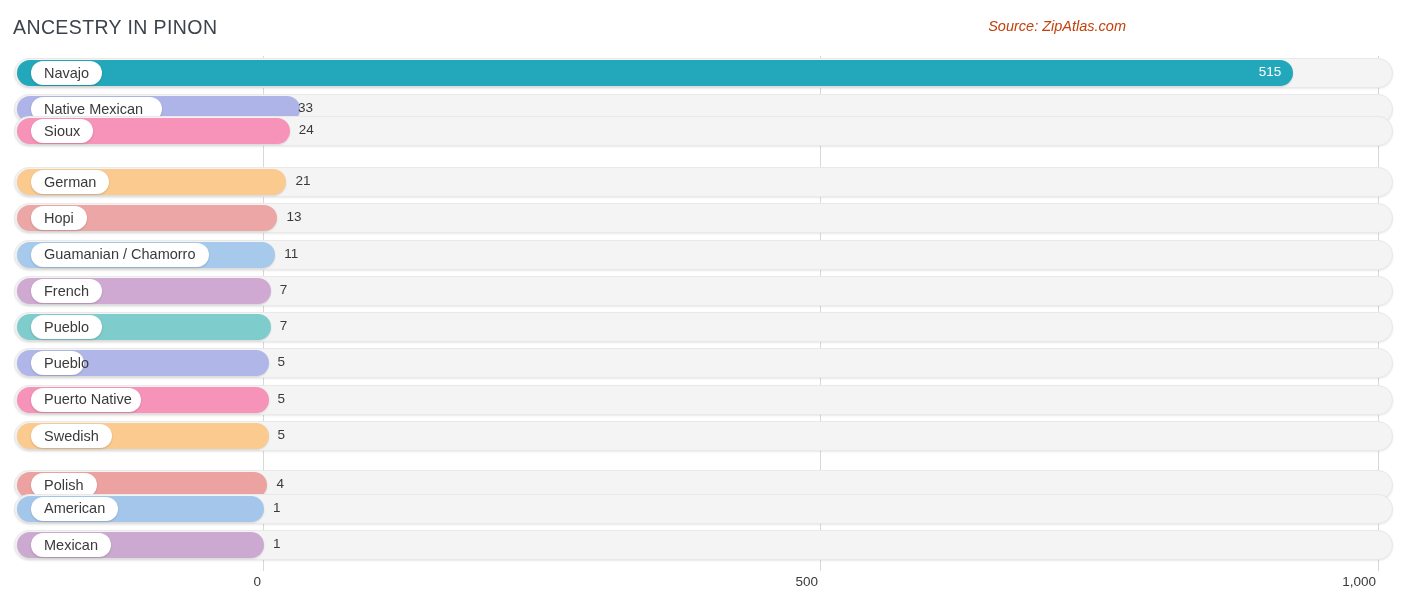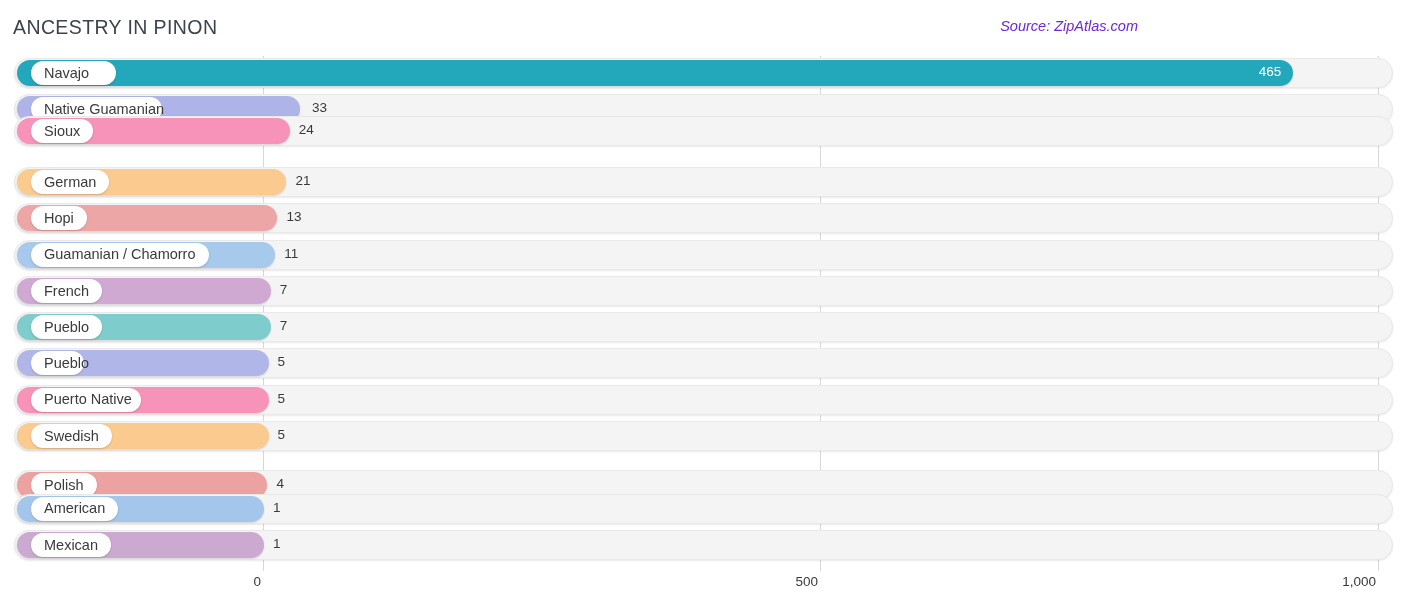--- a/index.html
+++ b/index.html
@@ -33,25 +33,25 @@
     left: 13px;
     top: 16px;
     font-size: 19.5px;
     letter-spacing: 0.4px;
     color: #3d434c;
     font-weight: 400;
     white-space: nowrap;
   }
   .chart-source {
     position: absolute;
-    right: 0;
+    right: 12px;
     top: 18px;
     font-size: 14.5px;
     font-style: italic;
-    color: #6d28d9;
+    color: #c2410c;
     white-space: nowrap;
   }
 
   
   .plot {
     position: absolute;
     left: 0;
     top: 56px;
     width: 1406px;
     height: 515px;
@@ -178,32 +178,32 @@
   <div class="plot">
     <div class="grid-layer" id="grid-layer">
         <div class="gridline" style="left: 263px;"></div>
         <div class="gridline" style="left: 820px;"></div>
         <div class="gridline" style="left: 1378px;"></div>
       </div>
     <div class="rows" id="rows">
         <div class="row" style="top: 0px;">
           <div class="track"></div>
           <div class="bar" style="width: 1276.26px; background: rgb(35, 167, 187);"></div>
-          <div class="bar-label-pill" style="width: 85px;">
+          <div class="bar-label-pill" style="width: 71px;">
             <span>Navajo</span>
           </div>
-          <div class="value-in" style="left: 1245.26px; width: 36px;">465</div>
+          <div class="value-in" style="left: 1245.26px; width: 36px;">515</div>
         </div>
         <div class="row" style="top: 36.3px;">
           <div class="track"></div>
           <div class="bar" style="width: 282.795px; background: rgb(174, 180, 232);"></div>
           <div class="bar-label-pill" style="width: 131px;">
-            <span>Native Guamanian</span>
-          </div>
-          <div class="value-out" style="left: 312px;">33</div>
+            <span>Native Mexican</span>
+          </div>
+          <div class="value-out" style="left: 298px;">33</div>
         </div>
         <div class="row" style="top: 58px;">
           <div class="track"></div>
           <div class="bar" style="width: 272.76px; background: rgb(247, 146, 184);"></div>
           <div class="bar-label-pill" style="width: 62px;">
             <span>Sioux</span>
           </div>
           <div class="value-out" style="left: 298.76px;">24</div>
         </div>
         <div class="row" style="top: 108.9px;">

